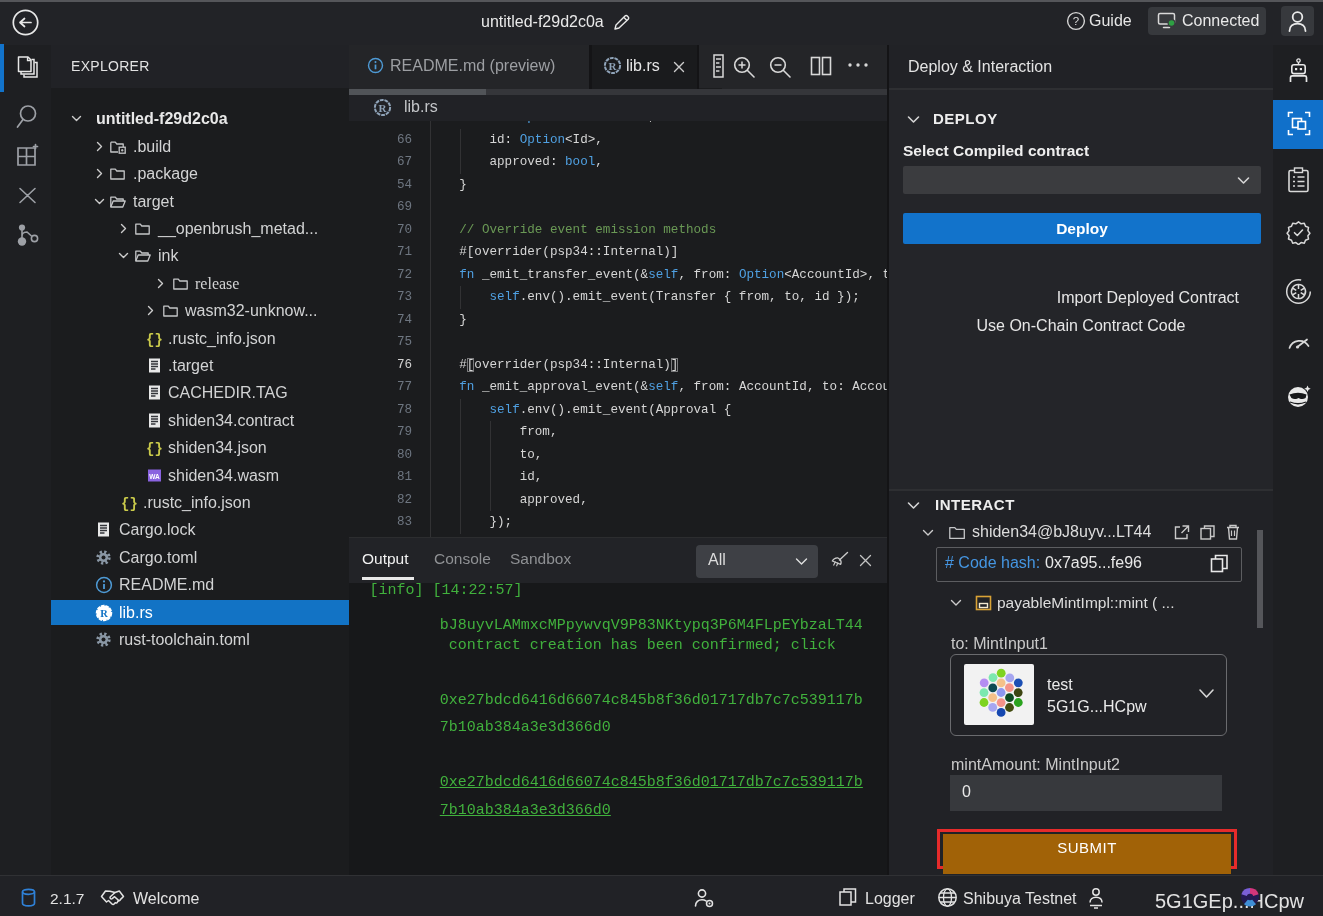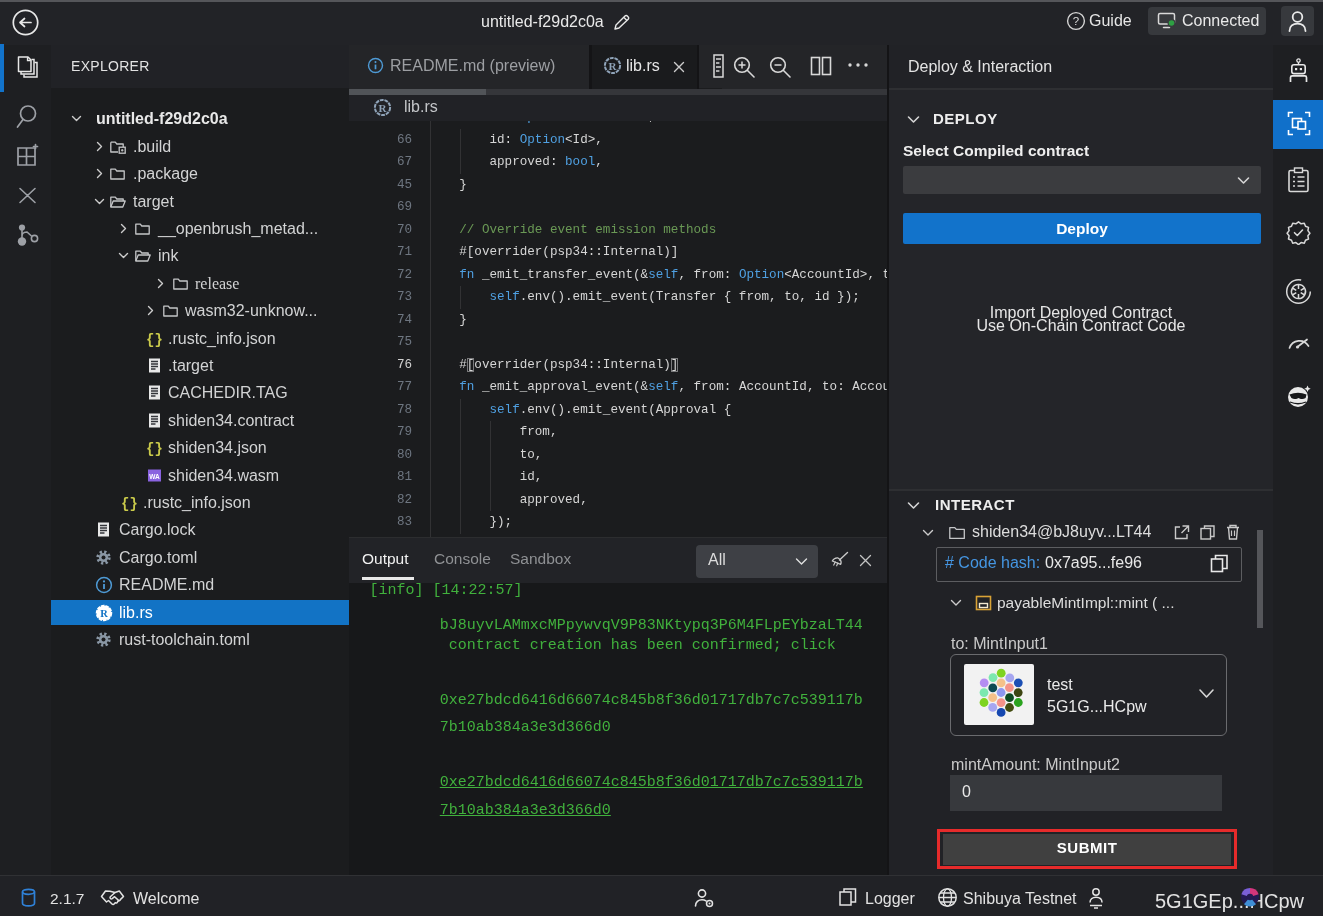--- a/index.html
+++ b/index.html
@@ -402,21 +402,21 @@
 <div class="guide" style="left:81px;top:0.00px;height:416.50px;"></div>
 <div class="guide" style="left:111.2px;top:8.25px;height:45.00px;"></div>
 <div class="guide" style="left:111.2px;top:165.75px;height:22.50px;"></div>
 <div class="guide" style="left:111.2px;top:278.25px;height:135.00px;"></div>
 <div class="guide" style="left:141.4px;top:300.75px;height:90.00px;"></div>
 </div>
 <div class="a mono" style="left:349px;top:120.5px;width:71px;height:416.5px;overflow:hidden;">
 <div class="ln" style="top:-14.25px;color:#6e7681;">65</div>
 <div class="ln" style="top:8.25px;color:#6e7681;">66</div>
 <div class="ln" style="top:30.75px;color:#6e7681;">67</div>
-<div class="ln" style="top:53.25px;color:#6e7681;">45</div>
+<div class="ln" style="top:53.25px;color:#6e7681;">54</div>
 <div class="ln" style="top:75.75px;color:#6e7681;">69</div>
 <div class="ln" style="top:98.25px;color:#6e7681;">70</div>
 <div class="ln" style="top:120.75px;color:#6e7681;">71</div>
 <div class="ln" style="top:143.25px;color:#6e7681;">72</div>
 <div class="ln" style="top:165.75px;color:#6e7681;">73</div>
 <div class="ln" style="top:188.25px;color:#6e7681;">74</div>
 <div class="ln" style="top:210.75px;color:#6e7681;">75</div>
 <div class="ln" style="top:233.25px;color:#d0d0d0;">76</div>
 <div class="ln" style="top:255.75px;color:#6e7681;">77</div>
 <div class="ln" style="top:278.25px;color:#6e7681;">78</div>
@@ -474,21 +474,21 @@
   </div>
 <div class="a" style="left:933px;top:110px;font-size:15px;font-weight:bold;color:#eeeeee;letter-spacing:0.5px;">DEPLOY</div>
 <div class="a" style="left:903px;top:142px;font-size:15.5px;font-weight:bold;color:#eeeeee;">Select Compiled contract</div>
 <div class="a" style="left:903px;top:166px;width:358px;height:28px;background:#3b3c3f;border-radius:2px;"></div>
 <div class="a" style="left:1236px;top:173px;width:15px;height:15px;">
     <svg width="15" height="15" viewBox="0 0 15 15">
       <path d="M2.5 5 l5 5 5-5" fill="none" stroke="#d5d5d5" stroke-width="1.6" stroke-linecap="round" stroke-linejoin="round"></path>
     </svg>
   </div>
 <div class="a" style="left:903px;top:212.5px;width:358px;height:31px;background:#1273cb;border-radius:2px;text-align:center;line-height:31px;font-size:15.5px;font-weight:bold;color:#ffffff;">Deploy</div>
-<div class="a" style="left:889px;top:289px;width:384px;text-align:center;font-size:16px;color:#e6e6e6;margin-top:15px;">Import Deployed Contract</div>
+<div class="a" style="left:855px;top:289px;width:384px;text-align:right;font-size:16px;color:#e6e6e6;">Import Deployed Contract</div>
 <div class="a" style="left:889px;top:317px;width:384px;text-align:center;font-size:16px;color:#e6e6e6;">Use On-Chain Contract Code</div>
 <div class="a" style="left:889px;top:489px;width:384px;height:1.5px;background:#2e2f32;"></div>
 <div class="a" style="left:906px;top:498px;width:15px;height:15px;">
     <svg width="15" height="15" viewBox="0 0 15 15">
       <path d="M2.5 5 l5 5 5-5" fill="none" stroke="#d5d5d5" stroke-width="1.6" stroke-linecap="round" stroke-linejoin="round"></path>
     </svg>
   </div>
 <div class="a" style="left:935px;top:496px;font-size:15px;font-weight:bold;color:#eeeeee;letter-spacing:0.5px;">INTERACT</div>
 <div class="a" style="left:921px;top:526px;width:14px;height:14px;">
     <svg width="14" height="14" viewBox="0 0 14 14">
@@ -570,21 +570,21 @@
 <div class="a" style="left:1047px;top:698px;font-size:16px;color:#eaeaea;">5G1G...HCpw</div>
 <div class="a" style="left:1197px;top:687px;width:19px;height:14px;">
     <svg width="19" height="14" viewBox="0 0 19 14">
       <path d="M3 3 l6.5 7 6.5-7" fill="none" stroke="#d5d5d5" stroke-width="1.6" stroke-linecap="round" stroke-linejoin="round"></path>
     </svg>
   </div>
 <div class="a" style="left:951px;top:756px;font-size:16px;color:#c9c9c9;">mintAmount: MintInput2</div>
 <div class="a" style="left:950px;top:775px;width:272px;height:35.7px;background:#37393d;"></div>
 <div class="a" style="left:962px;top:783px;font-size:16px;color:#e8e8e8;">0</div>
 <div class="a" style="left:937px;top:829px;width:300px;height:40px;border:3px solid #e62b2b;box-sizing:border-box;background:#212226;"></div>
-<div class="a" style="left:942.7px;top:834.4px;width:288.8px;height:31px;background:#404040;text-align:center;line-height:28.6px;font-size:15px;font-weight:bold;color:#ffffff;letter-spacing:0.5px;">SUBMIT</div>
+<div class="a" style="left:942.7px;top:834.4px;width:288.8px;height:40px;background:#a16207;text-align:center;line-height:28.6px;font-size:15px;font-weight:normal;color:#ffffff;letter-spacing:0.5px;">SUBMIT</div>
 <div class="a" style="left:1257px;top:530px;width:6px;height:98px;background:#55565a;"></div>
 
 <div class="a" style="left:1273px;top:45px;width:50px;height:830px;background:#1e1f22;"></div>
 <div class="a" style="left:1273px;top:99.5px;width:50px;height:49.5px;background:#1070ca;"></div>
 <div class="a" style="left:1286px;top:58px;width:25px;height:26px;">
     <svg width="25" height="26" viewBox="0 0 25 26">
  <circle cx="12.5" cy="2.6" r="1.7" fill="none" stroke="#e8e8e8" stroke-width="1.3"></circle>
  <path d="M12.5 4.4 v2.4" stroke="#e8e8e8" stroke-width="1.4"></path>
  <rect x="5.8" y="6.8" width="13.4" height="8.8" rx="2.2" fill="none" stroke="#e8e8e8" stroke-width="1.6"></rect>
  <rect x="9" y="10" width="2.2" height="2.2" fill="#e8e8e8"></rect>

